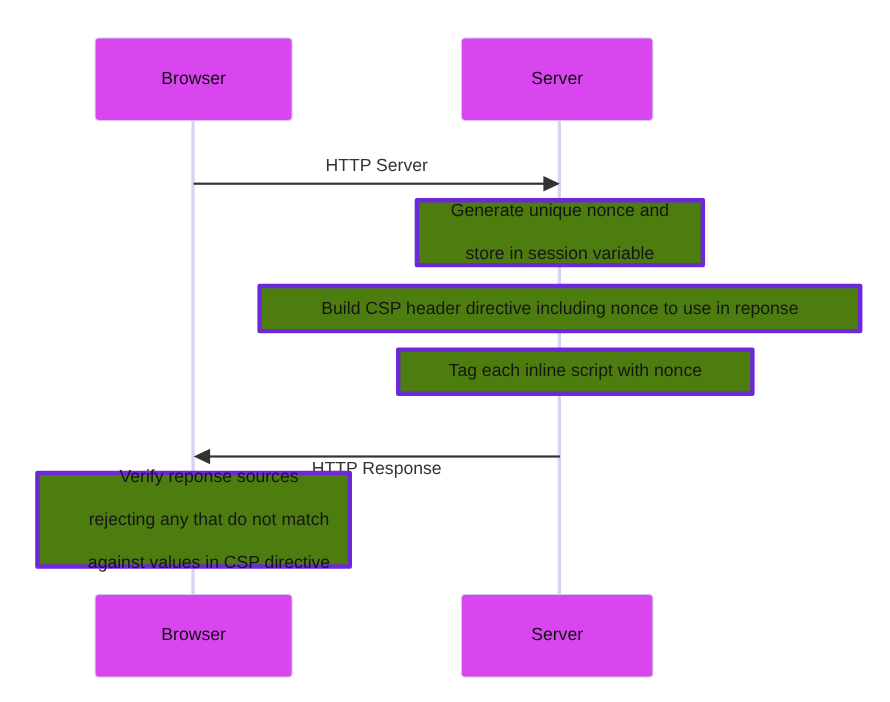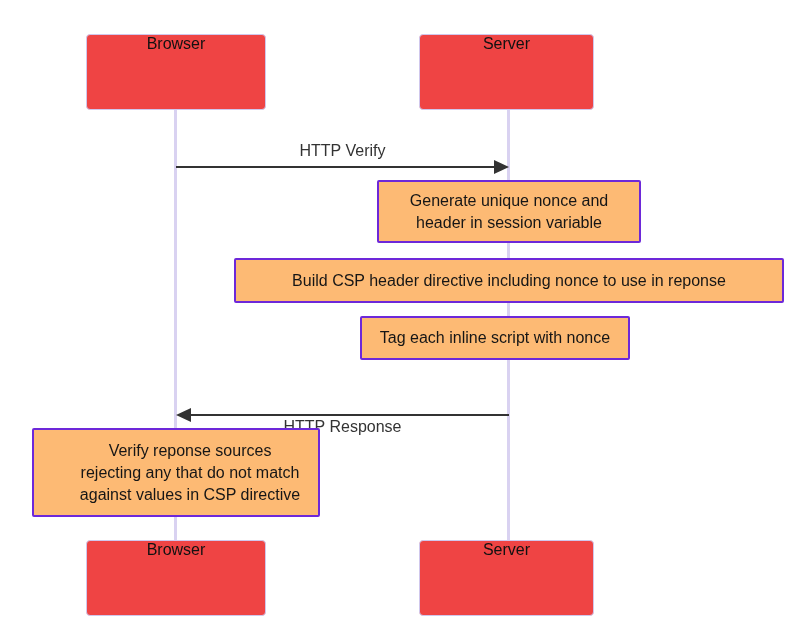--- a/index.html
+++ b/index.html
@@ -15,44 +15,45 @@
     background: #ffffff;
     overflow: hidden;
   }
   .lifeline {
     position: absolute;
     width: 3px;
     background: #d9d2f1;
   }
   .actor-box {
     position: absolute;
-    background: #ef4444;
+    background: #d946ef;
     border: 1px solid #d0c7ec;
     border-radius: 4px;
     box-sizing: border-box;
     display: flex;
-    align-items: flex-start;
+    align-items: center;
     justify-content: center;
     font-size: 16px;
     color: #111111;
   }
   .note {
     position: absolute;
-    background: #fdba74;
-    border: 2px solid #6d28d9;
+    background: #4d7c0f;
+    border: 4px solid #6d28d9;
     border-radius: 2px;
     box-sizing: border-box;
     display: flex;
     flex-direction: column;
     align-items: center;
     justify-content: center;
     font-size: 16px;
     line-height: 22px;
     color: #161616;
     text-align: center;
+    gap: 17px;
   }
   .msg-line {
     position: absolute;
     height: 2px;
     background: #333333;
   }
   .msg-label {
     position: absolute;
     height: 22px;
     display: flex;
@@ -80,34 +81,34 @@
   <div class="lifeline" style="left:174px; top:110px; height:431px;"></div>
   <div class="lifeline" style="left:507px; top:110px; height:431px;"></div>
 
   <div class="actor-box" style="left:86px; top:34px; width:180px; height:76px;">
     <span>Browser</span>
   </div>
   <div class="actor-box" style="left:419px; top:34px; width:175px; height:76px;">
     <span>Server</span>
   </div>
 
-  <div class="msg-label" style="left:176px; top:138px; width:333px;">HTTP Verify</div>
+  <div class="msg-label" style="left:176px; top:138px; width:333px;">HTTP Server</div>
   <div class="msg-line" style="left:176px; top:166px; width:320px;"></div>
   <div class="arrowhead right" style="left:494px; top:160px;"></div>
 
   <div class="note" style="left:377px; top:180px; width:264px; height:63px;">
     <div>Generate unique nonce and</div>
-    <div>header in session variable</div>
+    <div>store in session variable</div>
   </div>
 
   <div class="note" style="left:234px; top:258px; width:550px; height:45px;">
     <div>Build CSP header directive including nonce to use in reponse</div>
   </div>
 
-  <div class="note" style="left:360px; top:316px; width:270px; height:44px;">
+  <div class="note" style="left:360px; top:316px; width:326px; height:44px;">
     <div>Tag each inline script with nonce</div>
   </div>
 
   <div class="msg-label" style="left:176px; top:386px; width:333px;margin-top:28px;">HTTP Response</div>
   <div class="msg-line" style="left:189px; top:414px; width:320px;"></div>
   <div class="arrowhead left" style="left:176px; top:408px;"></div>
 
   <div class="note" style="left:32px; top:428px; width:288px; height:89px;padding-left:28px;">
     <div>Verify reponse sources</div>
     <div>rejecting any that do not match</div>

